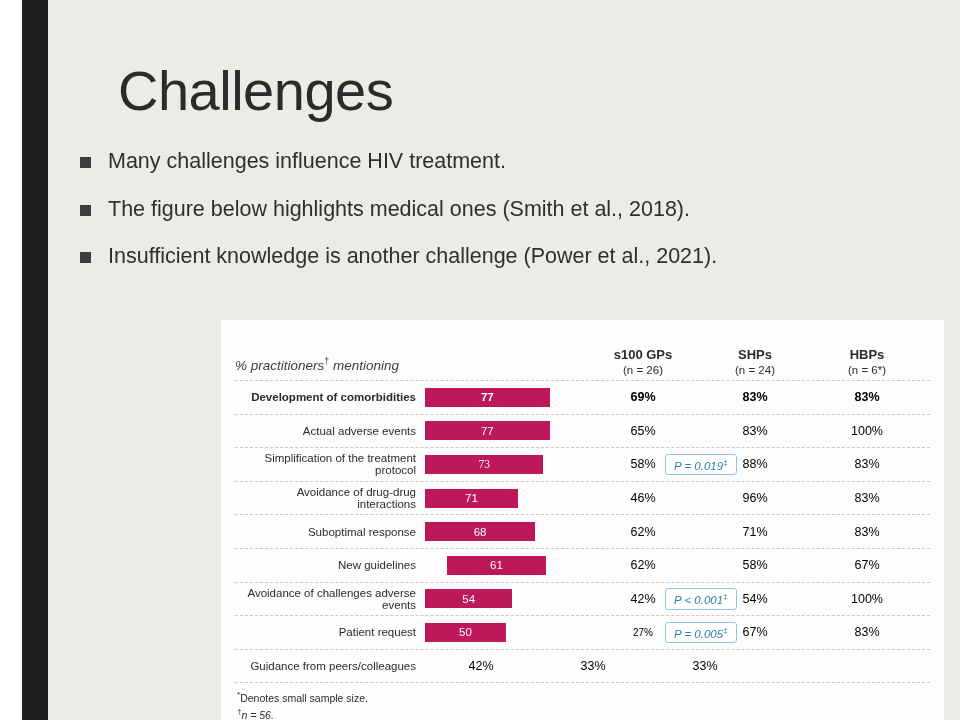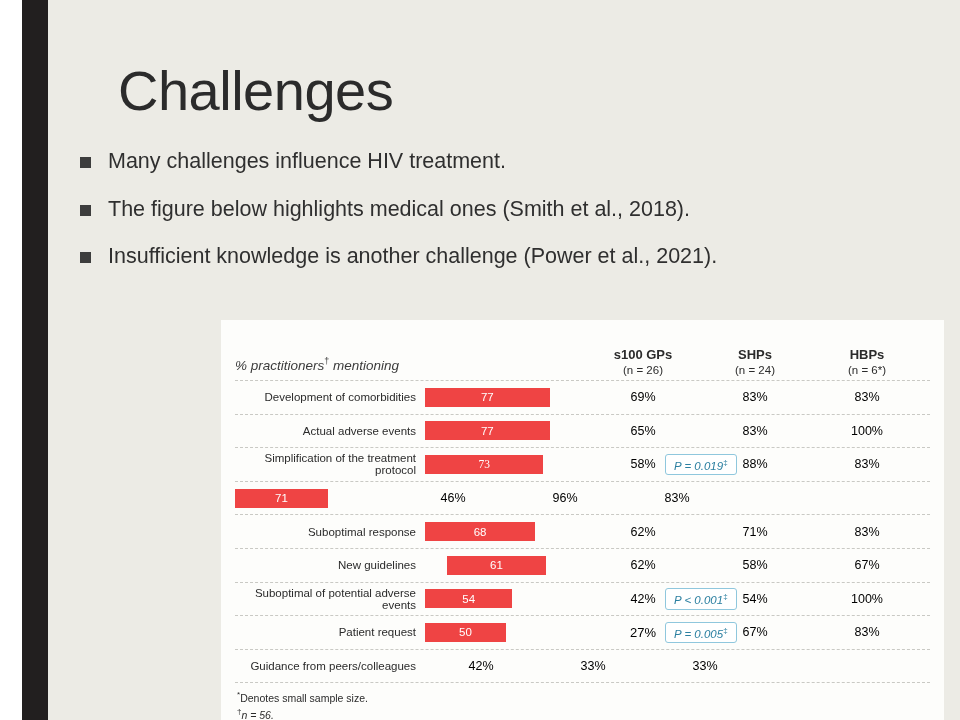--- a/index.html
+++ b/index.html
@@ -121,39 +121,39 @@
   }
   .hdr-col .hdr-name { font-weight: bold; display: block; font-size: 13px; }
   .hdr-col .hdr-n { display: block; font-size: 11.5px; margin-top: 2px; }
   .rows { margin-top: 2px; }
   .row {
     display: flex;
     align-items: center;
     height: 32.6px;
     border-bottom: 1px dashed #c9c9c4;
   }
-  .row:first-child { border-top: 1px dashed #c9c9c4; }
+  .row:first-child { border-top: 1px dashed #c9c9c4; font-weight: bold; }
   .row-label {
     width: 190px;
     text-align: right;
     padding-right: 9px;
     box-sizing: border-box;
     font-size: 11.5px;
     color: #2b2b2b;
   }
   .row-barcell {
     width: 162px;
     box-sizing: border-box;
     position: relative;
     height: 100%;
     display: flex;
     align-items: center;
   }
   .bar {
-    background: #ef4444;
+    background: #be185d;
     height: 19px;
     display: flex;
     align-items: center;
     justify-content: center;
     color: #ffffff;
     font-size: 11.5px;
   }
   .cellwrap {
     width: 112px;
     position: relative;
@@ -269,20 +269,21 @@
                 <span class="pbox-inline" style="position: absolute; left: 78px;">P = 0.019<sup>‡</sup></span>
               </div>
               <div class="cellwrap">
                 <span style="font-size: 12.5px;">88%</span>
               </div>
               <div class="cellwrap">
                 <span style="font-size: 12.5px;">83%</span>
               </div>
             </div>
             <div class="row">
+              <div class="row-label">Avoidance of drug-drug interactions</div>
               <div class="row-barcell">
                 <div class="bar" style="width: 93px;">71</div>
               </div>
               <div class="cellwrap">
                 <span style="font-size: 12.5px;">46%</span>
               </div>
               <div class="cellwrap">
                 <span style="font-size: 12.5px;">96%</span>
               </div>
               <div class="cellwrap">
@@ -313,42 +314,42 @@
                 <span style="font-size: 12.5px;">62%</span>
               </div>
               <div class="cellwrap">
                 <span style="font-size: 12.5px;">58%</span>
               </div>
               <div class="cellwrap">
                 <span style="font-size: 12.5px;">67%</span>
               </div>
             </div>
             <div class="row">
-              <div class="row-label">Suboptimal of potential adverse events</div>
+              <div class="row-label">Avoidance of challenges adverse events</div>
               <div class="row-barcell">
                 <div class="bar" style="width: 87.48px;">54</div>
               </div>
               <div class="cellwrap" style="justify-content: center;">
                 <span style="font-size: 12.5px;">42%</span>
                 <span class="pbox-inline" style="position: absolute; left: 78px;">P &lt; 0.001<sup>‡</sup></span>
               </div>
               <div class="cellwrap">
                 <span style="font-size: 12.5px;">54%</span>
               </div>
               <div class="cellwrap">
                 <span style="font-size: 12.5px;">100%</span>
               </div>
             </div>
             <div class="row">
               <div class="row-label">Patient request</div>
               <div class="row-barcell">
                 <div class="bar" style="width: 81px; text-align: center;">50</div>
               </div>
               <div class="cellwrap" style="justify-content: center;">
-                <span style="font-size: 13px;">27%</span>
+                <span style="font-size: 10px;">27%</span>
                 <span class="pbox-inline" style="position: absolute; left: 78px;">P = 0.005<sup>‡</sup></span>
               </div>
               <div class="cellwrap">
                 <span style="font-size: 12.5px;">67%</span>
               </div>
               <div class="cellwrap">
                 <span style="font-size: 12.5px;">83%</span>
               </div>
             </div>
             <div class="row">

